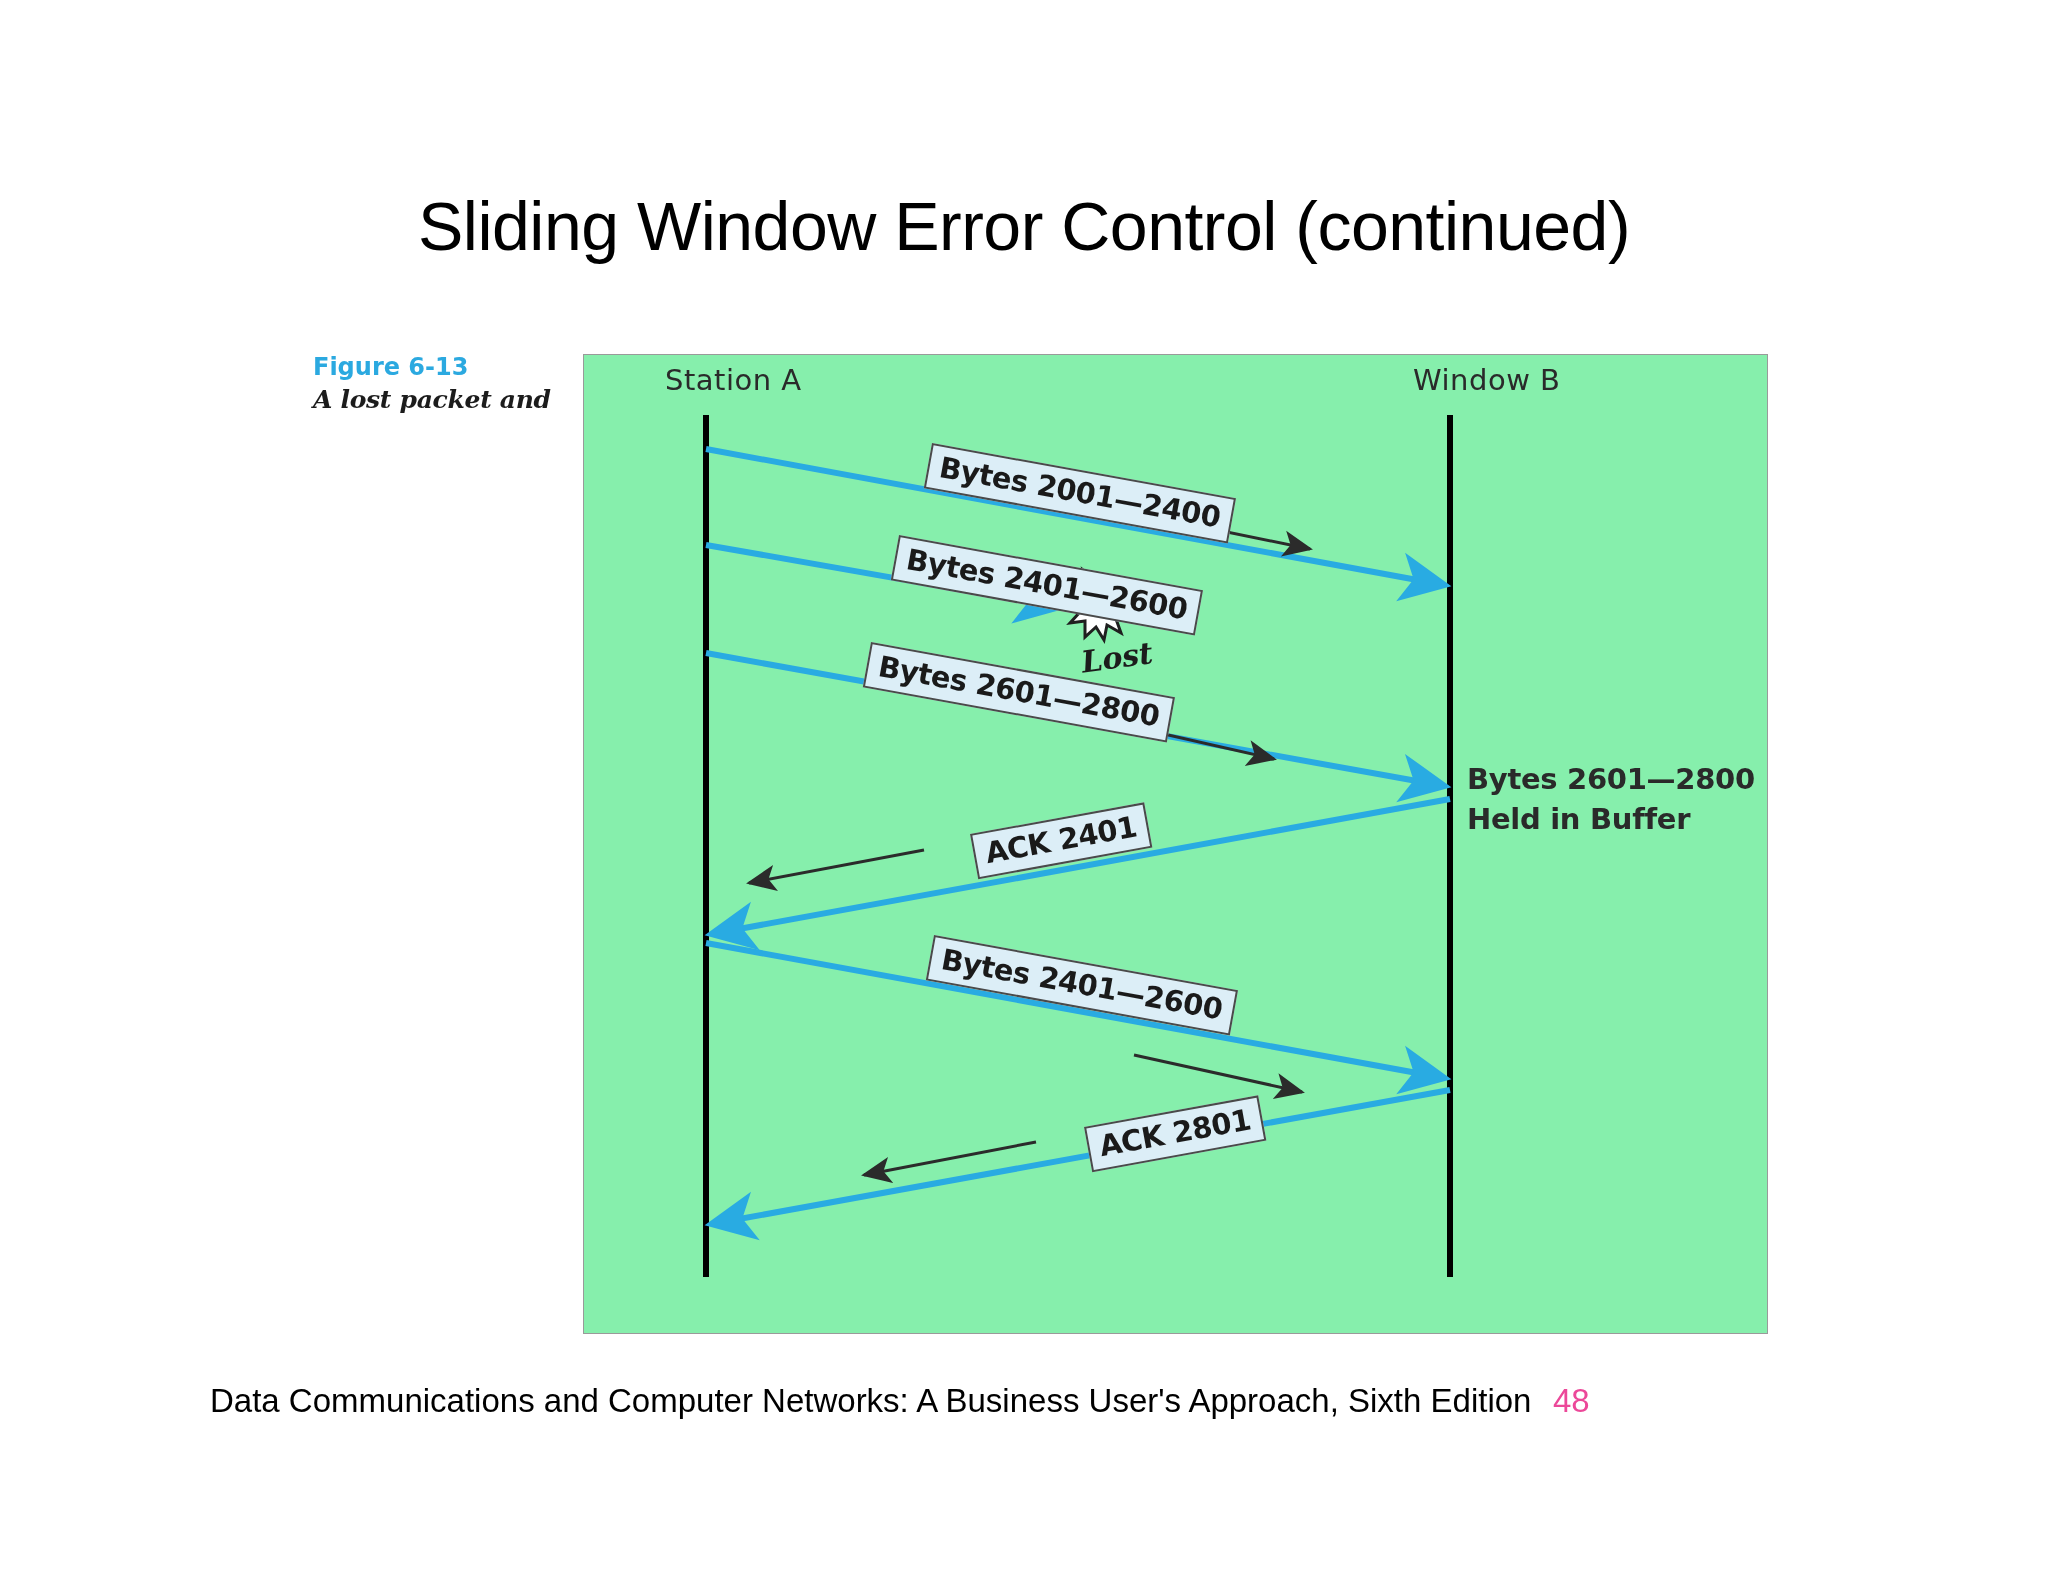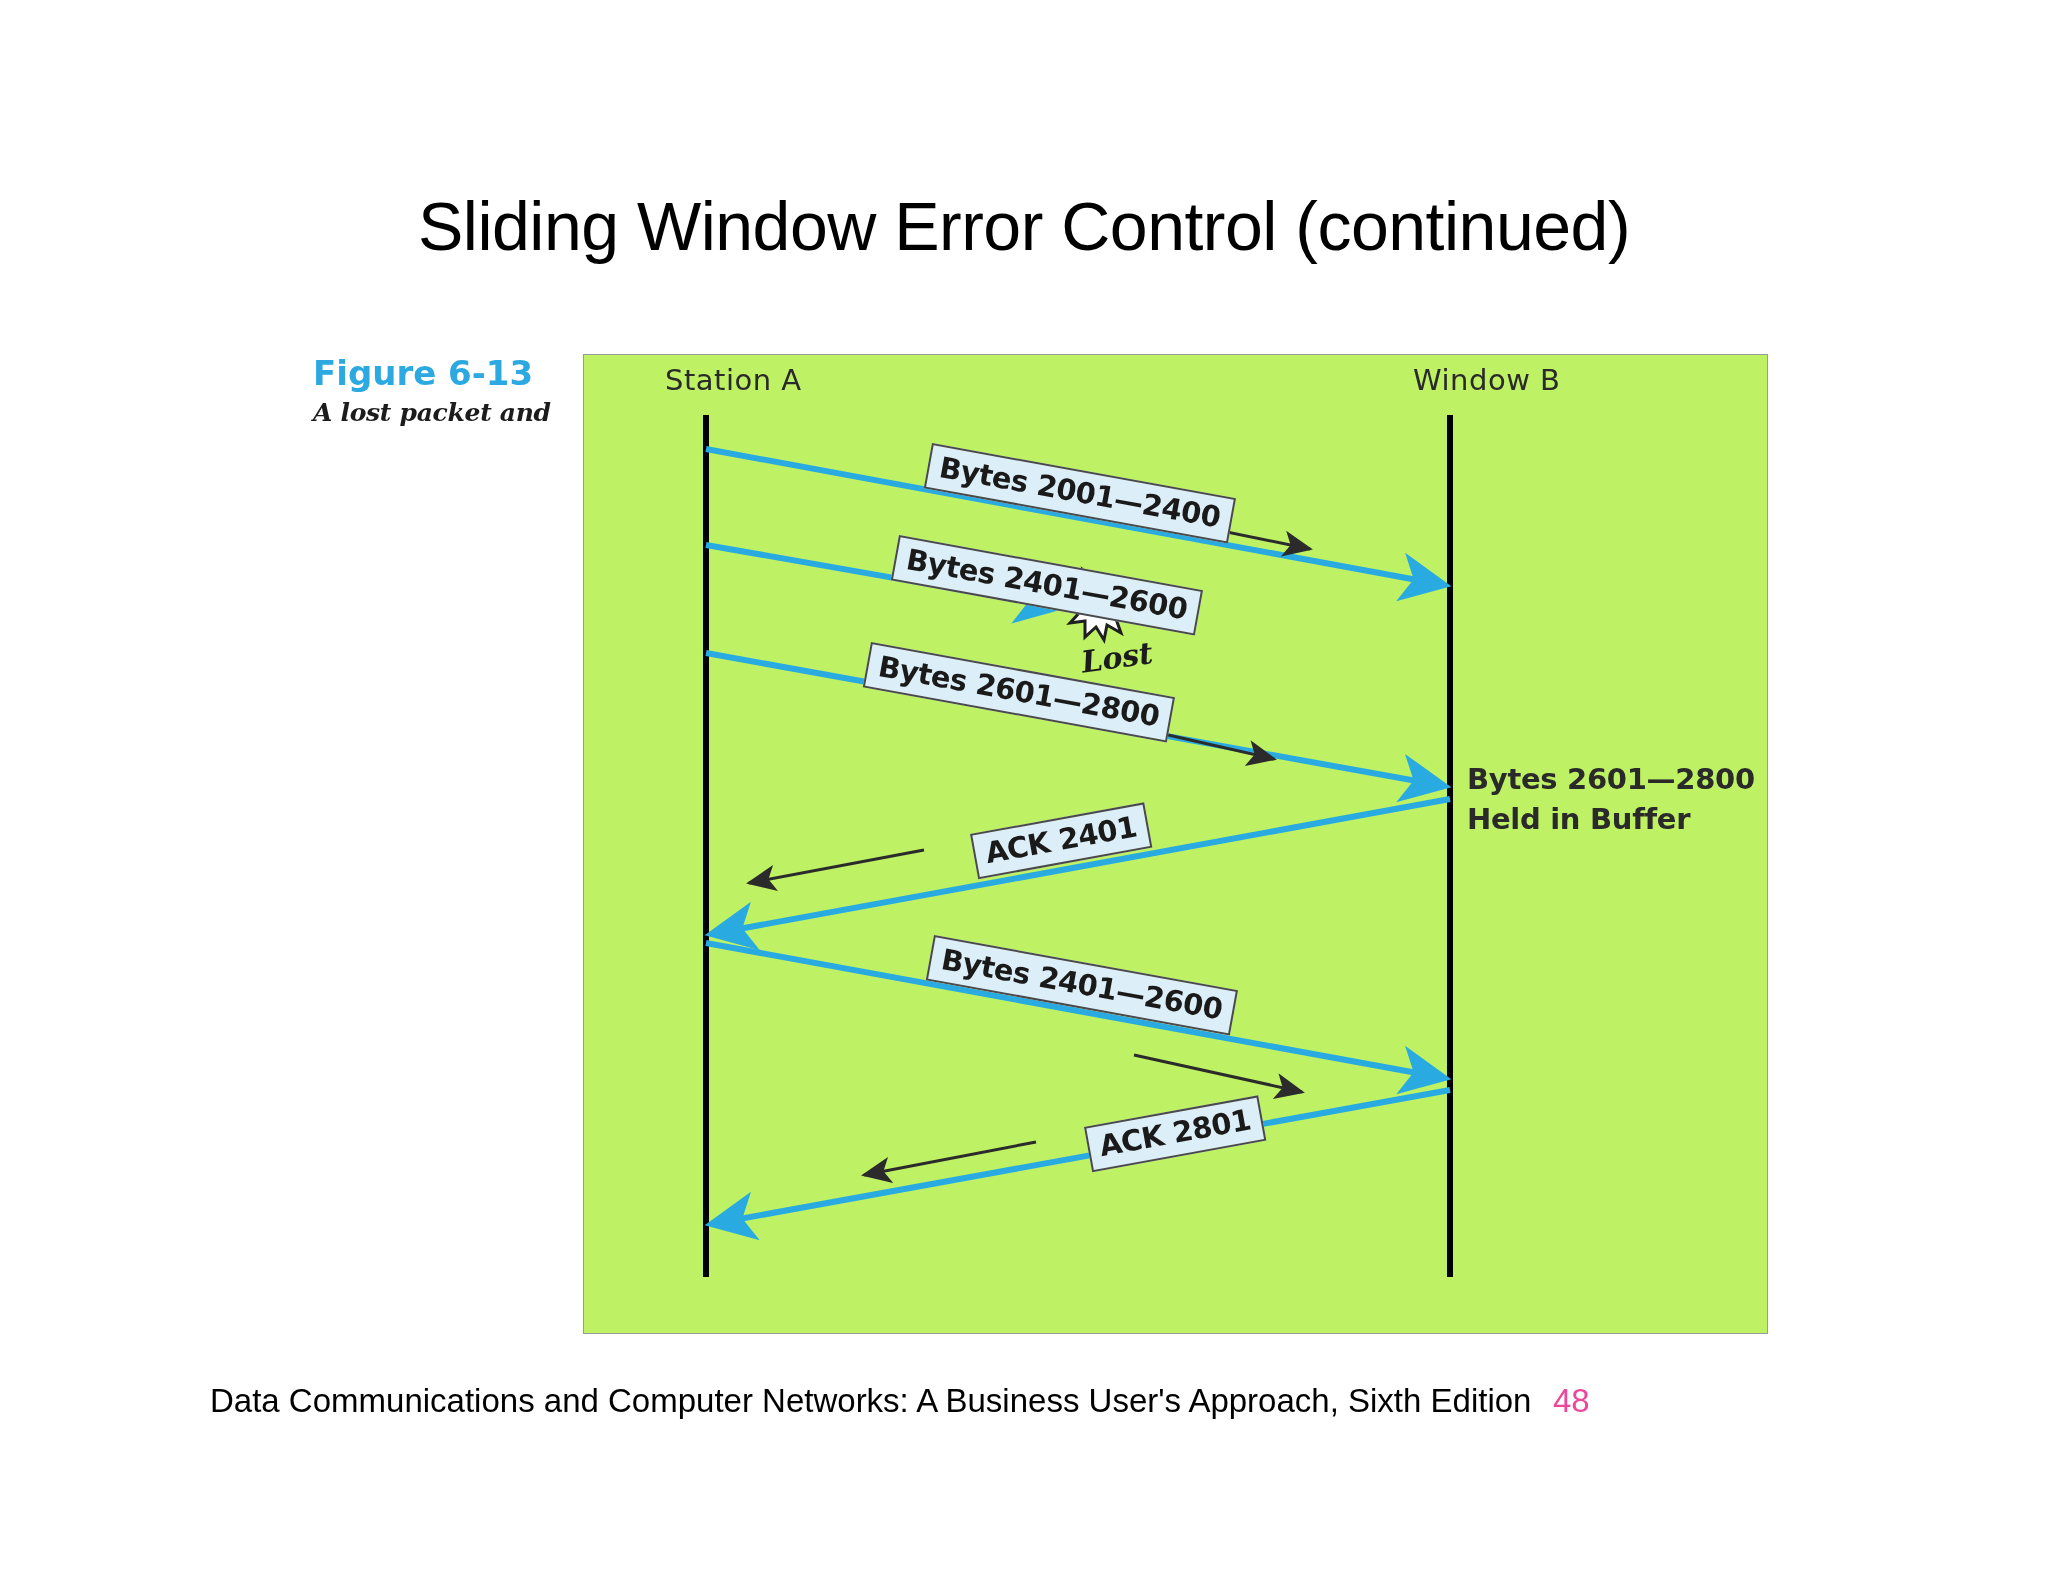--- a/index.html
+++ b/index.html
@@ -33,21 +33,21 @@
 
   
   #figure-caption {
     position: absolute;
     left: 313px;
     top: 352px;
     width: 250px;
   }
   #figure-number {
     font-family: "DejaVu Sans", sans-serif;
-    font-size: 34px;
+    font-size: 24px;
     font-weight: bold;
     color: #2BA9E0;
     line-height: 1.25;
     margin-bottom: 2px;
   }
   .caption-line {
     font-family: "DejaVu Serif", serif;
     font-style: italic;
     font-weight: bold;
     font-size: 25px;
@@ -57,21 +57,21 @@
   }
 
   
   #figure-frame {
     position: absolute;
     left: 583px;
     top: 354px;
     width: 1185px;
     height: 980px;
     border: 1px solid #9a9a9a;
-    background: #bef264;
+    background: #86efac;
     box-sizing: border-box;
   }
   #figure-svg {
     position: absolute;
     left: 0;
     top: 0;
     width: 1185px;
     height: 980px;
     display: block;
   }

